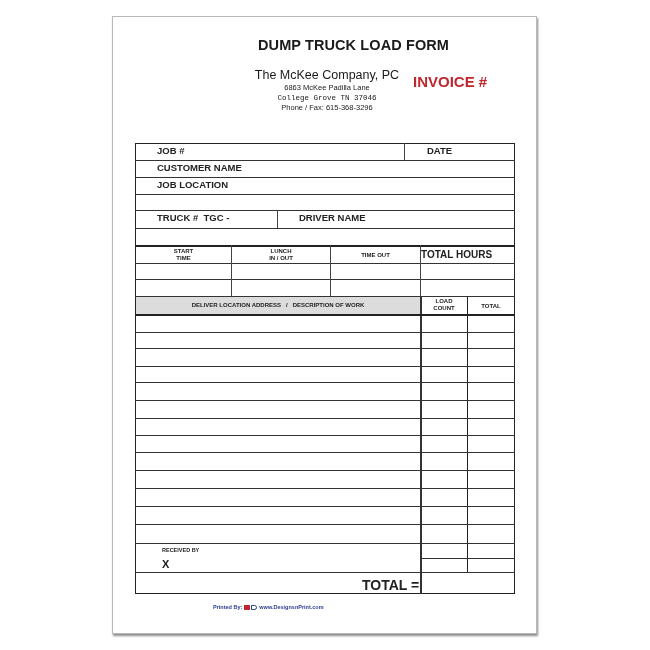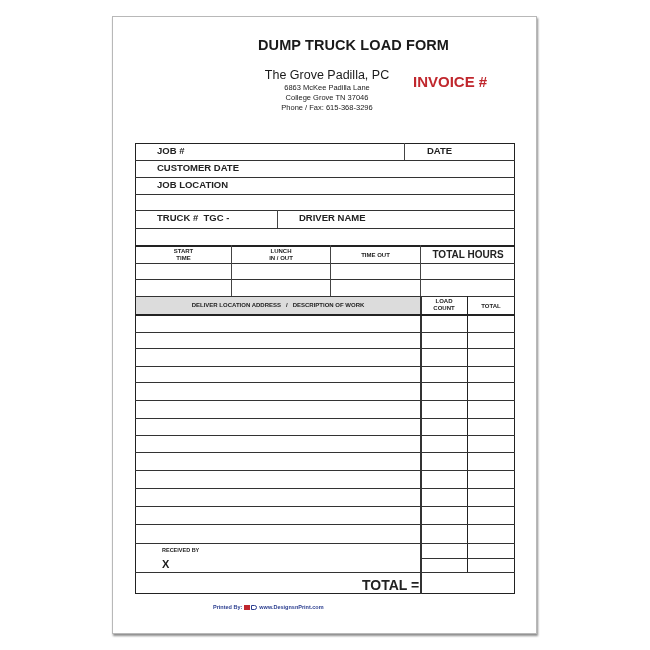--- a/index.html
+++ b/index.html
@@ -33,23 +33,23 @@
     .logo { display:inline-block; width: 6px; height: 5px; background:#c0272d; vertical-align: middle; margin: 0 1px 0 2px; }
     .logo2 { display:inline-block; width: 6px; height: 5px; border:1px solid #2a3d8f; border-radius: 0 4px 4px 0; vertical-align: middle; margin-right: 2px; box-sizing: border-box;}
     .cell { position: absolute; margin-left: 20px; }
   </style>
 </head>
 <body>
 
 <div class="page"></div>
 
 <div class="abs title" style="left:112px;width:483px;top:37px;">DUMP TRUCK LOAD FORM</div>
-<div class="abs company" style="left:252px;top:68px;">The Grove Padilla, PC</div>
+<div class="abs company" style="left:252px;top:68px;">The McKee Company, PC</div>
 <div class="abs addr" style="left:252px;top:83px;">6863 McKee Padilla Lane</div>
-<div class="abs addr" style="left:252px;top:93px;">College Grove TN 37046</div>
+<div class="abs addr" style="left:252px;top:93px;font-family:Liberation Mono, monospace;">College Grove TN 37046</div>
 <div class="abs addr" style="left:252px;top:103px;">Phone / Fax: 615-368-3296</div>
 <div class="abs invoice" style="left:413px;top:73px;">INVOICE #</div>
 
 <div class="form"></div>
 
 <div class="hline" style="left:135px;width:380px;top:160px;"></div>
 <div class="hline" style="left:135px;width:380px;top:177px;"></div>
 <div class="hline" style="left:135px;width:380px;top:194px;"></div>
 <div class="hline" style="left:135px;width:380px;top:210px;"></div>
 <div class="hline" style="left:135px;width:380px;top:228px;"></div>
@@ -64,21 +64,21 @@
 <div class="vline" style="left:330px;top:245px;height:51px;"></div>
 <div class="vline" style="left:420px;top:245px;height:51px;"></div>
 
 <div class="cell" style="left:136px;top:144px;width:268px;height:16px;">
   <span class="lbl" style="left:1px;top:1px;">JOB #</span>
 </div>
 <div class="cell" style="left:405px;top:144px;width:109px;height:16px;">
   <span class="lbl" style="left:2px;top:1px;">DATE</span>
 </div>
 <div class="cell" style="left:136px;top:161px;width:378px;height:16px;">
-  <span class="lbl" style="left:1px;top:1px;">CUSTOMER DATE</span>
+  <span class="lbl" style="left:1px;top:1px;">CUSTOMER NAME</span>
 </div>
 <div class="cell" style="left:136px;top:178px;width:378px;height:16px;">
   <span class="lbl" style="left:1px;top:1px;">JOB LOCATION</span>
 </div>
 <div class="cell" style="left:136px;top:195px;width:378px;height:15px;"></div>
 <div class="cell" style="left:136px;top:211px;width:141px;height:17px;">
   <span class="lbl" style="left:1px;top:1px;white-space:pre;">TRUCK #  TGC -</span>
 </div>
 <div class="cell" style="left:278px;top:211px;width:236px;height:17px;">
   <span class="lbl" style="left:1px;top:1px;">DRIVER NAME</span>
@@ -87,21 +87,21 @@
 
 <div class="sm" style="left:136px;top:248px;width:95px;">
   <div>START</div>
     <div>TIME</div>
 </div>
 <div class="sm" style="left:232px;top:248px;width:98px;">
   <div>LUNCH</div>
     <div>IN / OUT</div>
 </div>
 <div class="sm" style="left:331px;top:252px;width:89px;">TIME OUT</div>
-<div class="lbl" style="left:421px;top:249px;width:94px;text-align:center;font-size:10px;">TOTAL HOURS</div>
+<div class="lbl" style="left:421px;top:249px;width:94px;text-align:left;font-size:10px;">TOTAL HOURS</div>
 
 <div class="cell" style="left:136px;top:264px;width:95px;height:15px;"></div>
 <div class="cell" style="left:232px;top:264px;width:98px;height:15px;"></div>
 <div class="cell" style="left:331px;top:264px;width:89px;height:15px;"></div>
 <div class="cell" style="left:421px;top:264px;width:93px;height:15px;"></div>
 <div class="cell" style="left:136px;top:280px;width:95px;height:16px;"></div>
 <div class="cell" style="left:232px;top:280px;width:98px;height:16px;"></div>
 <div class="cell" style="left:331px;top:280px;width:89px;height:16px;"></div>
 <div class="cell" style="left:421px;top:280px;width:93px;height:16px;"></div>
 

